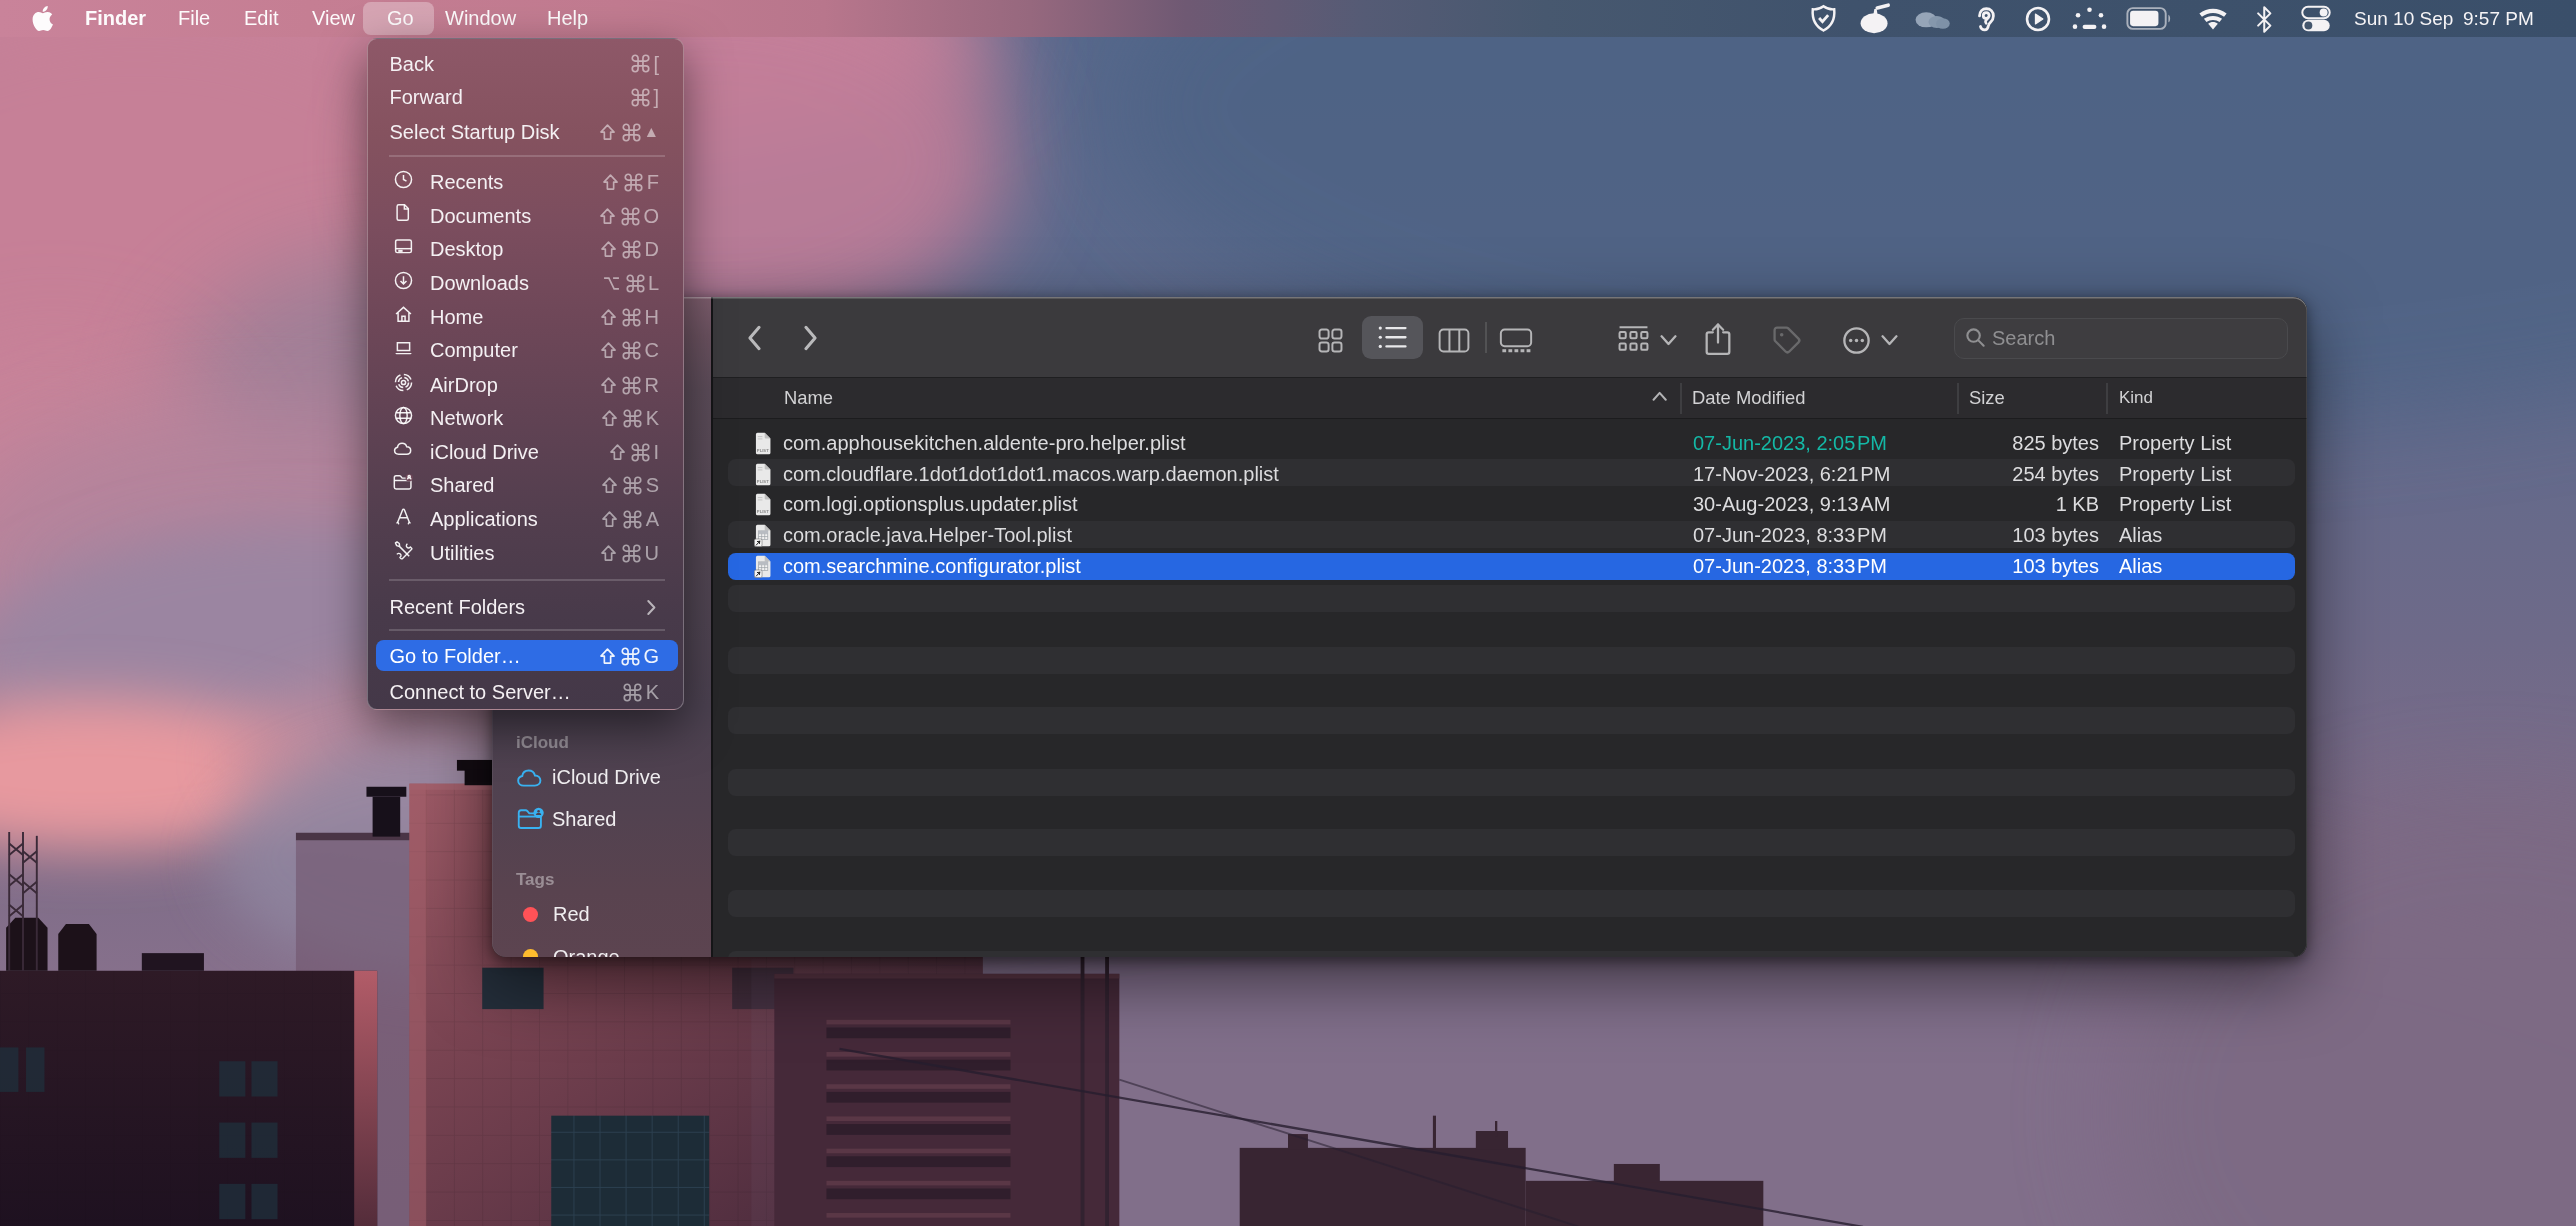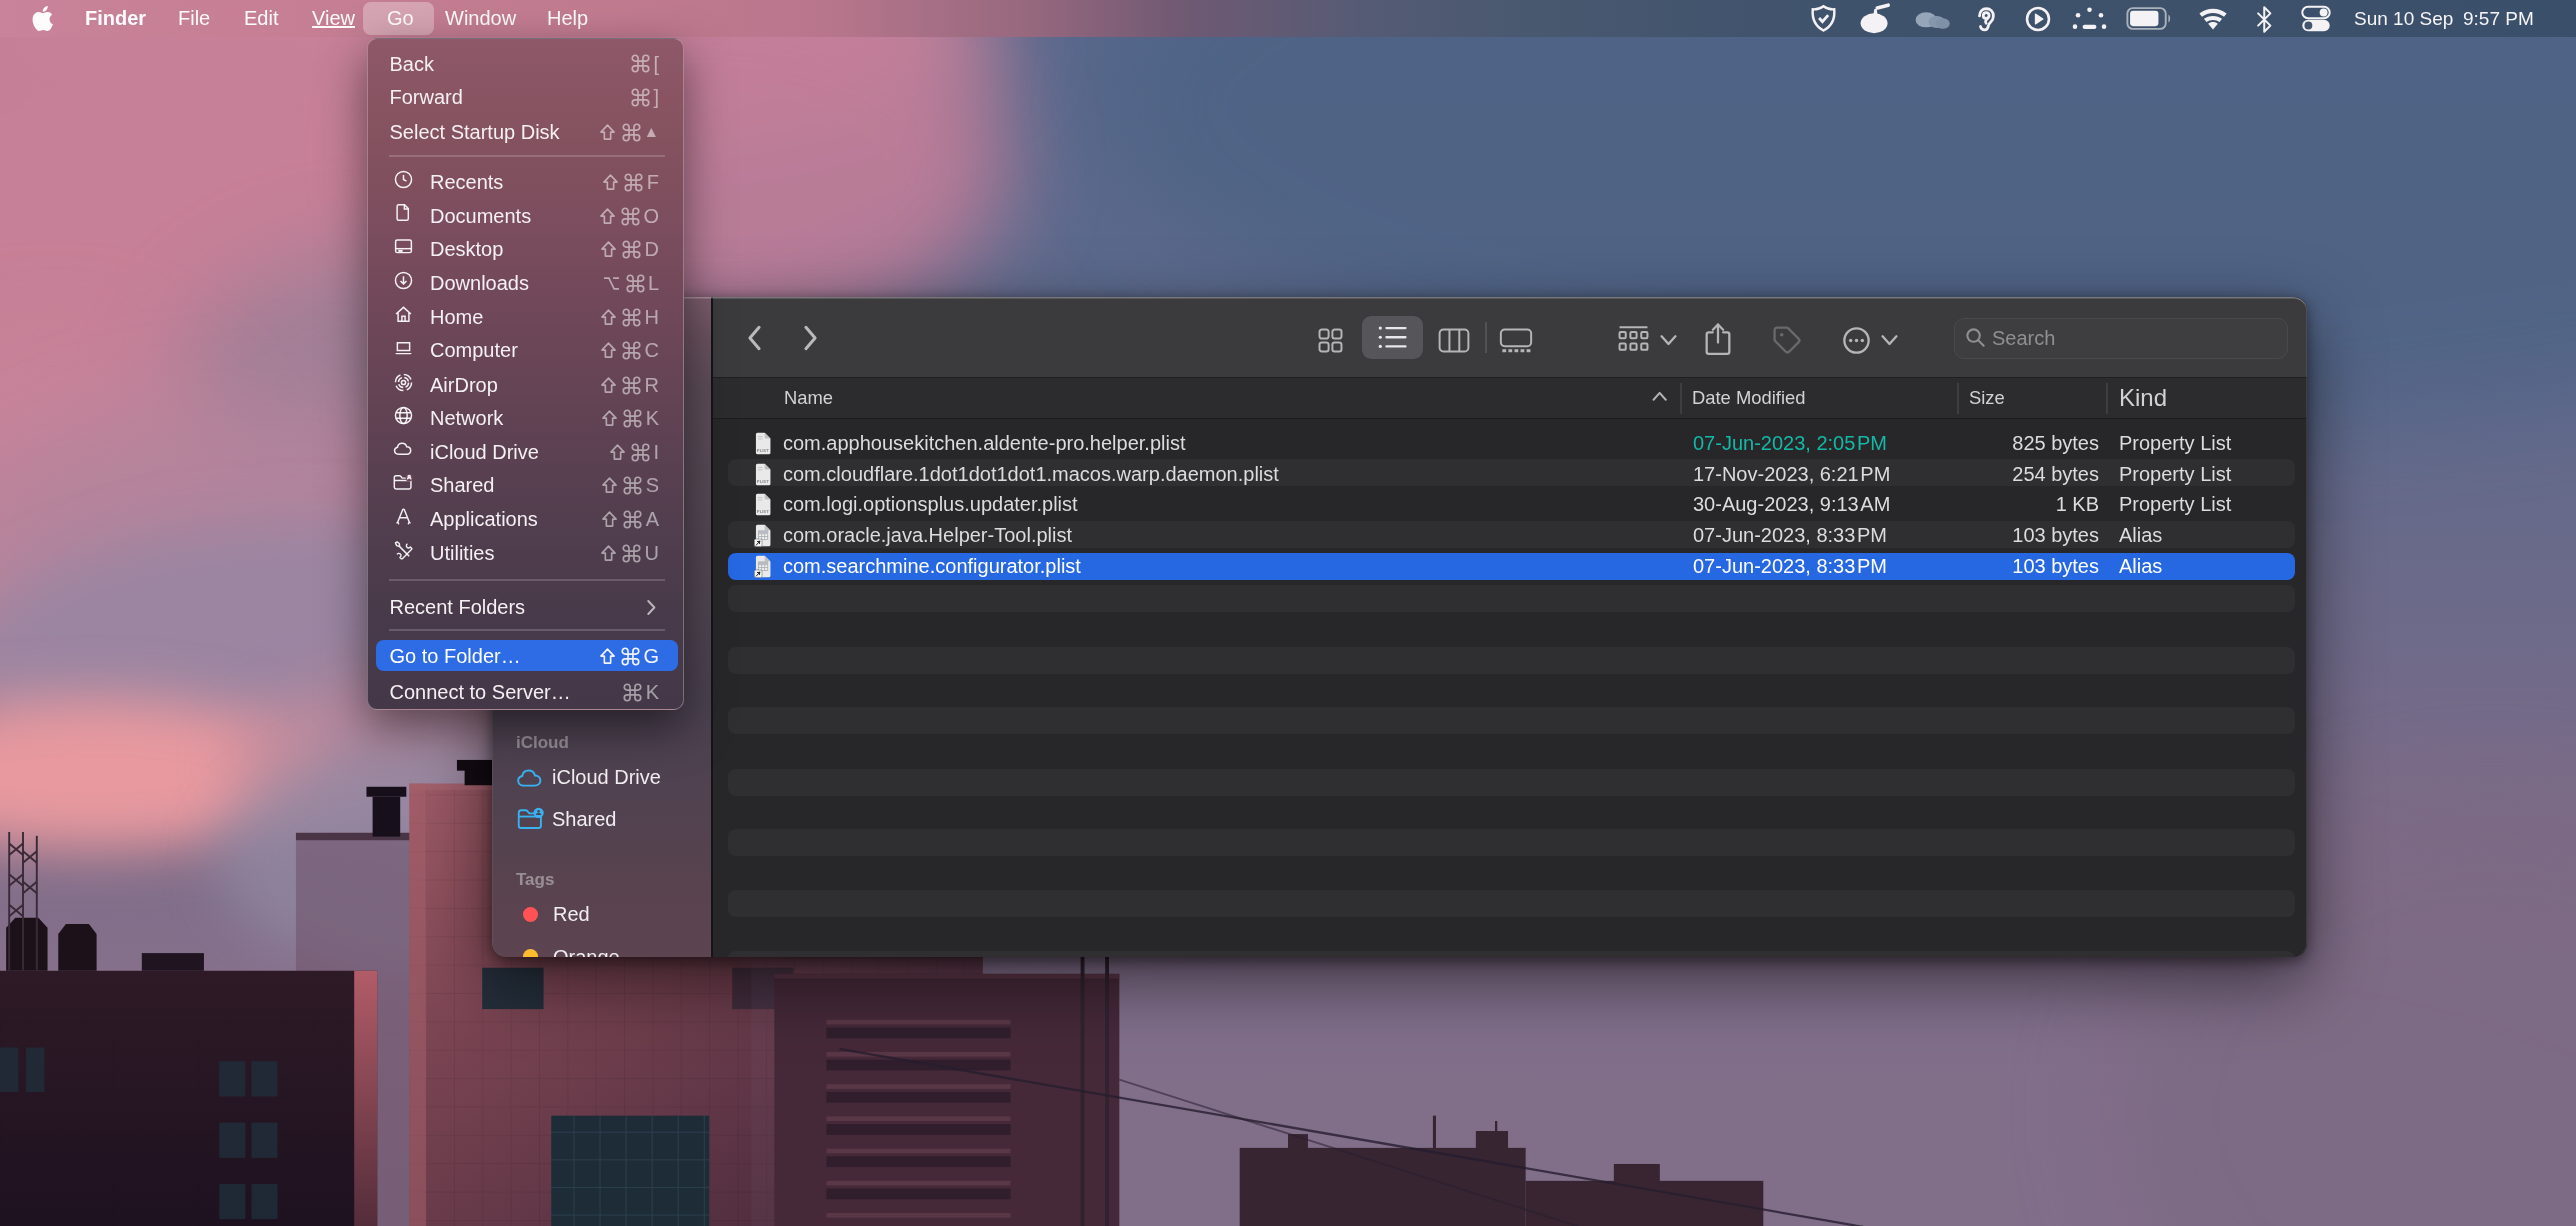--- a/index.html
+++ b/index.html
@@ -178,21 +178,21 @@
 
 <div class="abs" id="menubar" style="left:0;top:0;width:2576px;height:37px;
   background:linear-gradient(90deg,#c9839a 0%,#c57e93 12%,#c17b90 24%,#b8768c 32%,#96687e 40%,#6f5973 46%,#555b75 53%,#47586f 60%,#3f526c 72%,#3d516b 86%,#3a4f6a 100%);">
   <div class="abs" style="left:363px;top:2.3px;width:71px;height:33px;border-radius:7.7px;background:rgba(255,255,255,0.30);"></div>
   <svg class="abs" style="left:32px;top:6.1px" width="21.5" height="25" viewBox="0 0 814 1000" fill="#fdfbfc">
     <path d="M788.1 340.9c-5.8 4.5-108.2 62.2-108.2 190.5 0 148.4 130.3 200.9 134.2 202.2-.6 3.2-20.7 71.9-68.7 141.9-42.8 61.6-87.5 123.1-155.5 123.1s-85.5-39.5-164-39.5c-76.5 0-103.7 40.8-165.9 40.8s-105.6-57-155.5-127C46.7 790.7 0 663 0 541.8c0-194.4 126.4-297.5 250.8-297.5 66.1 0 121.2 43.4 162.7 43.4 39.5 0 101.1-46 176.3-46 28.5 0 130.9 2.6 198.3 99.2zm-234-181.5c31.1-36.9 53.1-88.1 53.1-139.3 0-7.1-.6-14.3-1.9-20.1-50.6 1.9-110.8 33.7-147.1 75.8-28.5 32.4-55.1 83.6-55.1 135.5 0 7.8 1.3 15.6 1.9 18.1 3.2.6 8.4 1.3 13.6 1.3 45.4 0 102.5-30.4 135.5-71.3z"></path>
   </svg>
   <div class="abs" style="top:0;height:37px;left:85px;line-height:37px;font-size:20px;font-weight:bold;color:#fdfbfc;">Finder</div>
   <div class="abs" style="top:0;height:37px;left:178px;line-height:37px;font-size:20px;color:#fdfbfc;">File</div>
   <div class="abs" style="top:0;height:37px;left:244px;line-height:37px;font-size:20px;color:#fdfbfc;">Edit</div>
-  <div class="abs" style="top:0;height:37px;left:312px;line-height:37px;font-size:20px;color:#fdfbfc;text-decoration:underline;">View</div>
+  <div class="abs" style="top:0;height:37px;left:312px;line-height:37px;font-size:20px;color:#fdfbfc;">View</div>
   <div class="abs" style="top:0;height:37px;left:387px;line-height:37px;font-size:20px;color:#fdfbfc;">Go</div>
   <div class="abs" style="top:0;height:37px;left:445px;line-height:37px;font-size:20px;color:#fdfbfc;">Window</div>
   <div class="abs" style="top:0;height:37px;left:547px;line-height:37px;font-size:20px;color:#fdfbfc;">Help</div>
 
   <svg class="abs" style="left:1808px;top:3.1px" width="31" height="31" viewBox="0 0 24 24" fill="none" stroke="#f4f2f4" stroke-width="1.9">
     <path d="M12 2.5 C14.5 4.3 17.5 5.1 20.3 4.9 C20.9 11.5 19 17.6 12 21.3 C5 17.6 3.1 11.5 3.7 4.9 C6.5 5.1 9.5 4.3 12 2.5 Z"></path>
     <path d="M8.6 11.6 L11.2 14.4 L15.6 9.4" stroke-width="2.2"></path>
   </svg>
   <svg class="abs" style="left:1858px;top:1.5px" width="35" height="34" viewBox="0 0 24 24">
     <ellipse cx="11" cy="15" rx="9.5" ry="7" fill="#f4f2f4"></ellipse>
@@ -353,21 +353,21 @@
   <div class="abs" style="left:221px;top:80px;width:1595px;height:42px;background:#2c2b2e;border-top:1.5px solid #1f1f21;border-bottom:1.5px solid #1c1c1e;"></div>
   <div class="abs" style="left:292px;top:80px;height:42px;line-height:41px;font-size:18.4px;color:#d2d2d4;">Name</div>
   <svg class="abs" style="left:1160px;top:94px" width="15.3" height="10.7" viewBox="0 0 20 14" fill="none" stroke="#b2b2b4" stroke-width="2.6" stroke-linecap="round" stroke-linejoin="round">
     <path d="M2 11.5 L10 2.5 L18 11.5"></path>
   </svg>
   <div class="abs" style="left:1188px;top:86px;width:1.5px;height:31px;background:#3e3e41;"></div>
   <div class="abs" style="left:1200px;top:80px;height:42px;line-height:41px;font-size:18.4px;color:#d2d2d4;">Date Modified</div>
   <div class="abs" style="left:1465px;top:86px;width:1.5px;height:31px;background:#3e3e41;"></div>
   <div class="abs" style="left:1477px;top:80px;height:42px;line-height:41px;font-size:18.4px;color:#d2d2d4;">Size</div>
   <div class="abs" style="left:1614px;top:86px;width:1.5px;height:31px;background:#3e3e41;"></div>
-  <div class="abs" style="left:1627px;top:80px;height:42px;line-height:41px;font-size:24px;color:#d2d2d4;">Kind</div>
+  <div class="abs" style="left:1627px;top:80px;height:42px;line-height:41px;font-size:17px;color:#d2d2d4;">Kind</div>
 
   <div class="abs" style="left:221px;top:122px;width:1595px;height:538px;background:#272729;"></div>
   <div class="abs" style="left:236px;top:162px;width:1567px;height:27px;border-radius:7.7px;background:#2f2f32;"></div>
   <div class="abs" style="left:236px;top:224px;width:1567px;height:27px;border-radius:7.7px;background:#2f2f32;"></div>
   <div class="abs" style="left:236px;top:256px;width:1567px;height:27px;border-radius:7.7px;background:#2667e2;"></div>
   <div class="abs" style="left:236px;top:288px;width:1567px;height:27px;border-radius:7.7px;background:#2f2f32;"></div>
   <div class="abs" style="left:236px;top:350px;width:1567px;height:27px;border-radius:7.7px;background:#2f2f32;"></div>
   <div class="abs" style="left:236px;top:410px;width:1567px;height:27px;border-radius:7.7px;background:#2f2f32;"></div>
   <div class="abs" style="left:236px;top:472px;width:1567px;height:27px;border-radius:7.7px;background:#2f2f32;"></div>
   <div class="abs" style="left:236px;top:532px;width:1567px;height:27px;border-radius:7.7px;background:#2f2f32;"></div>

